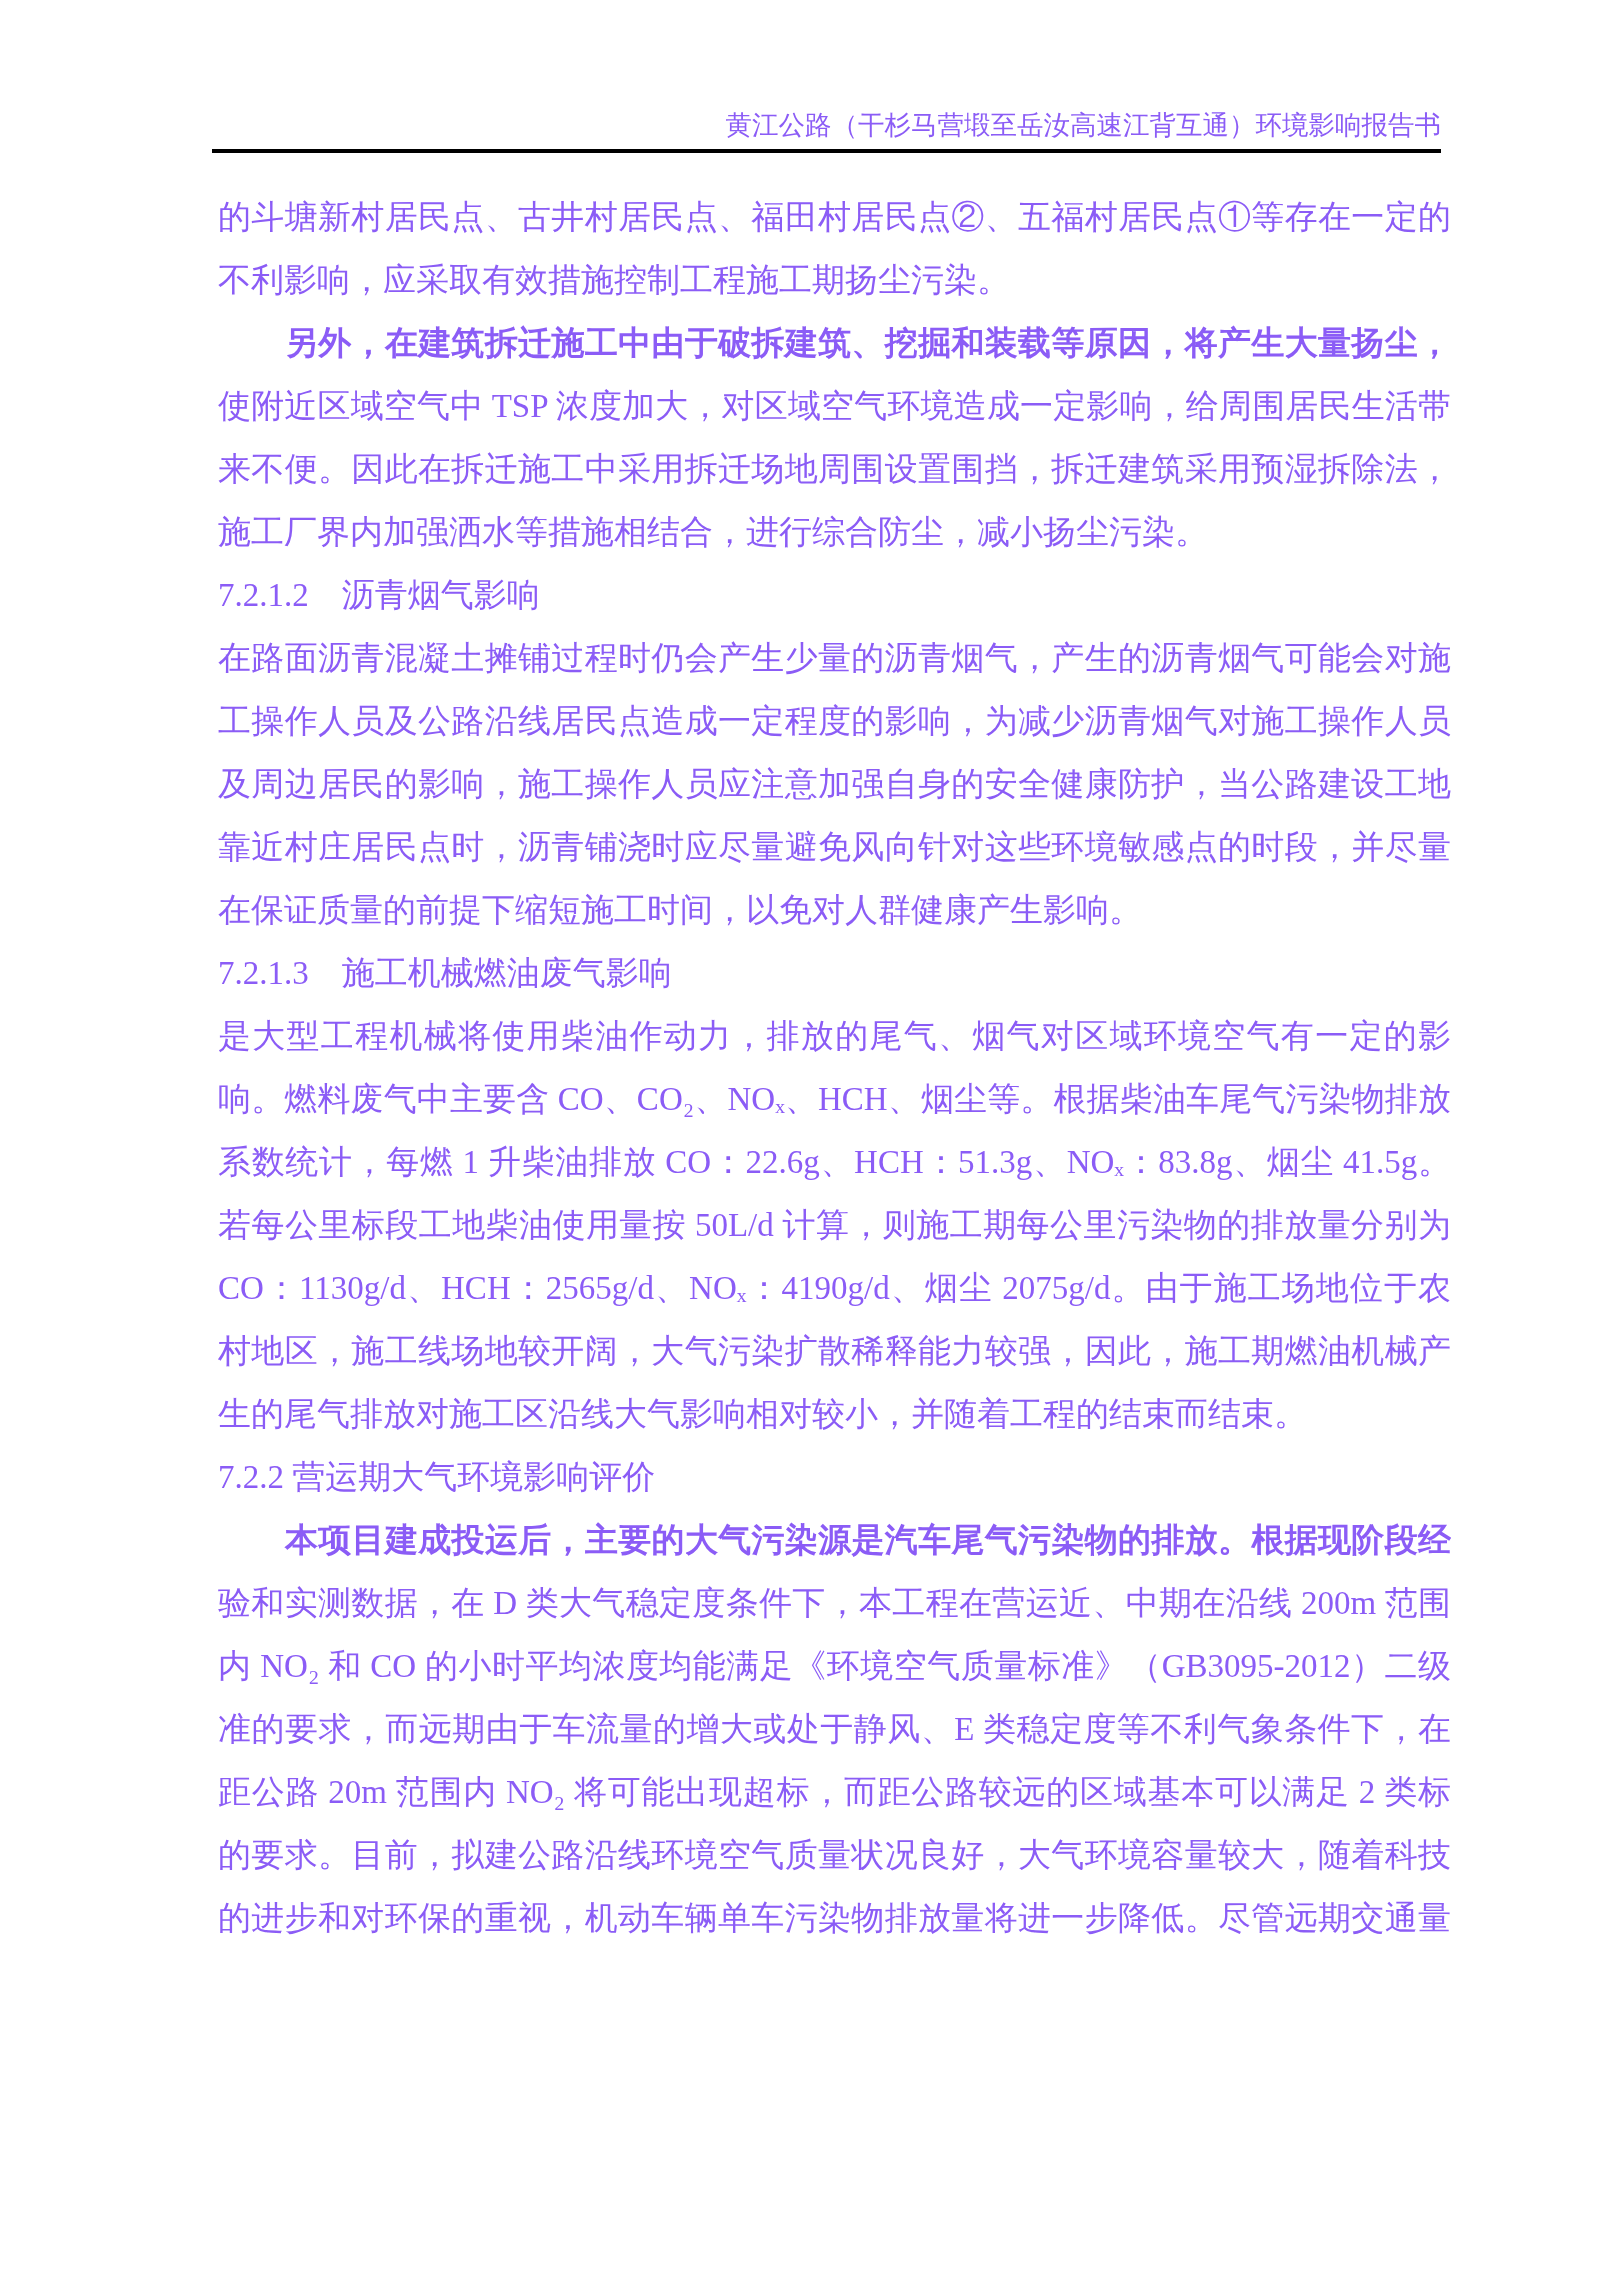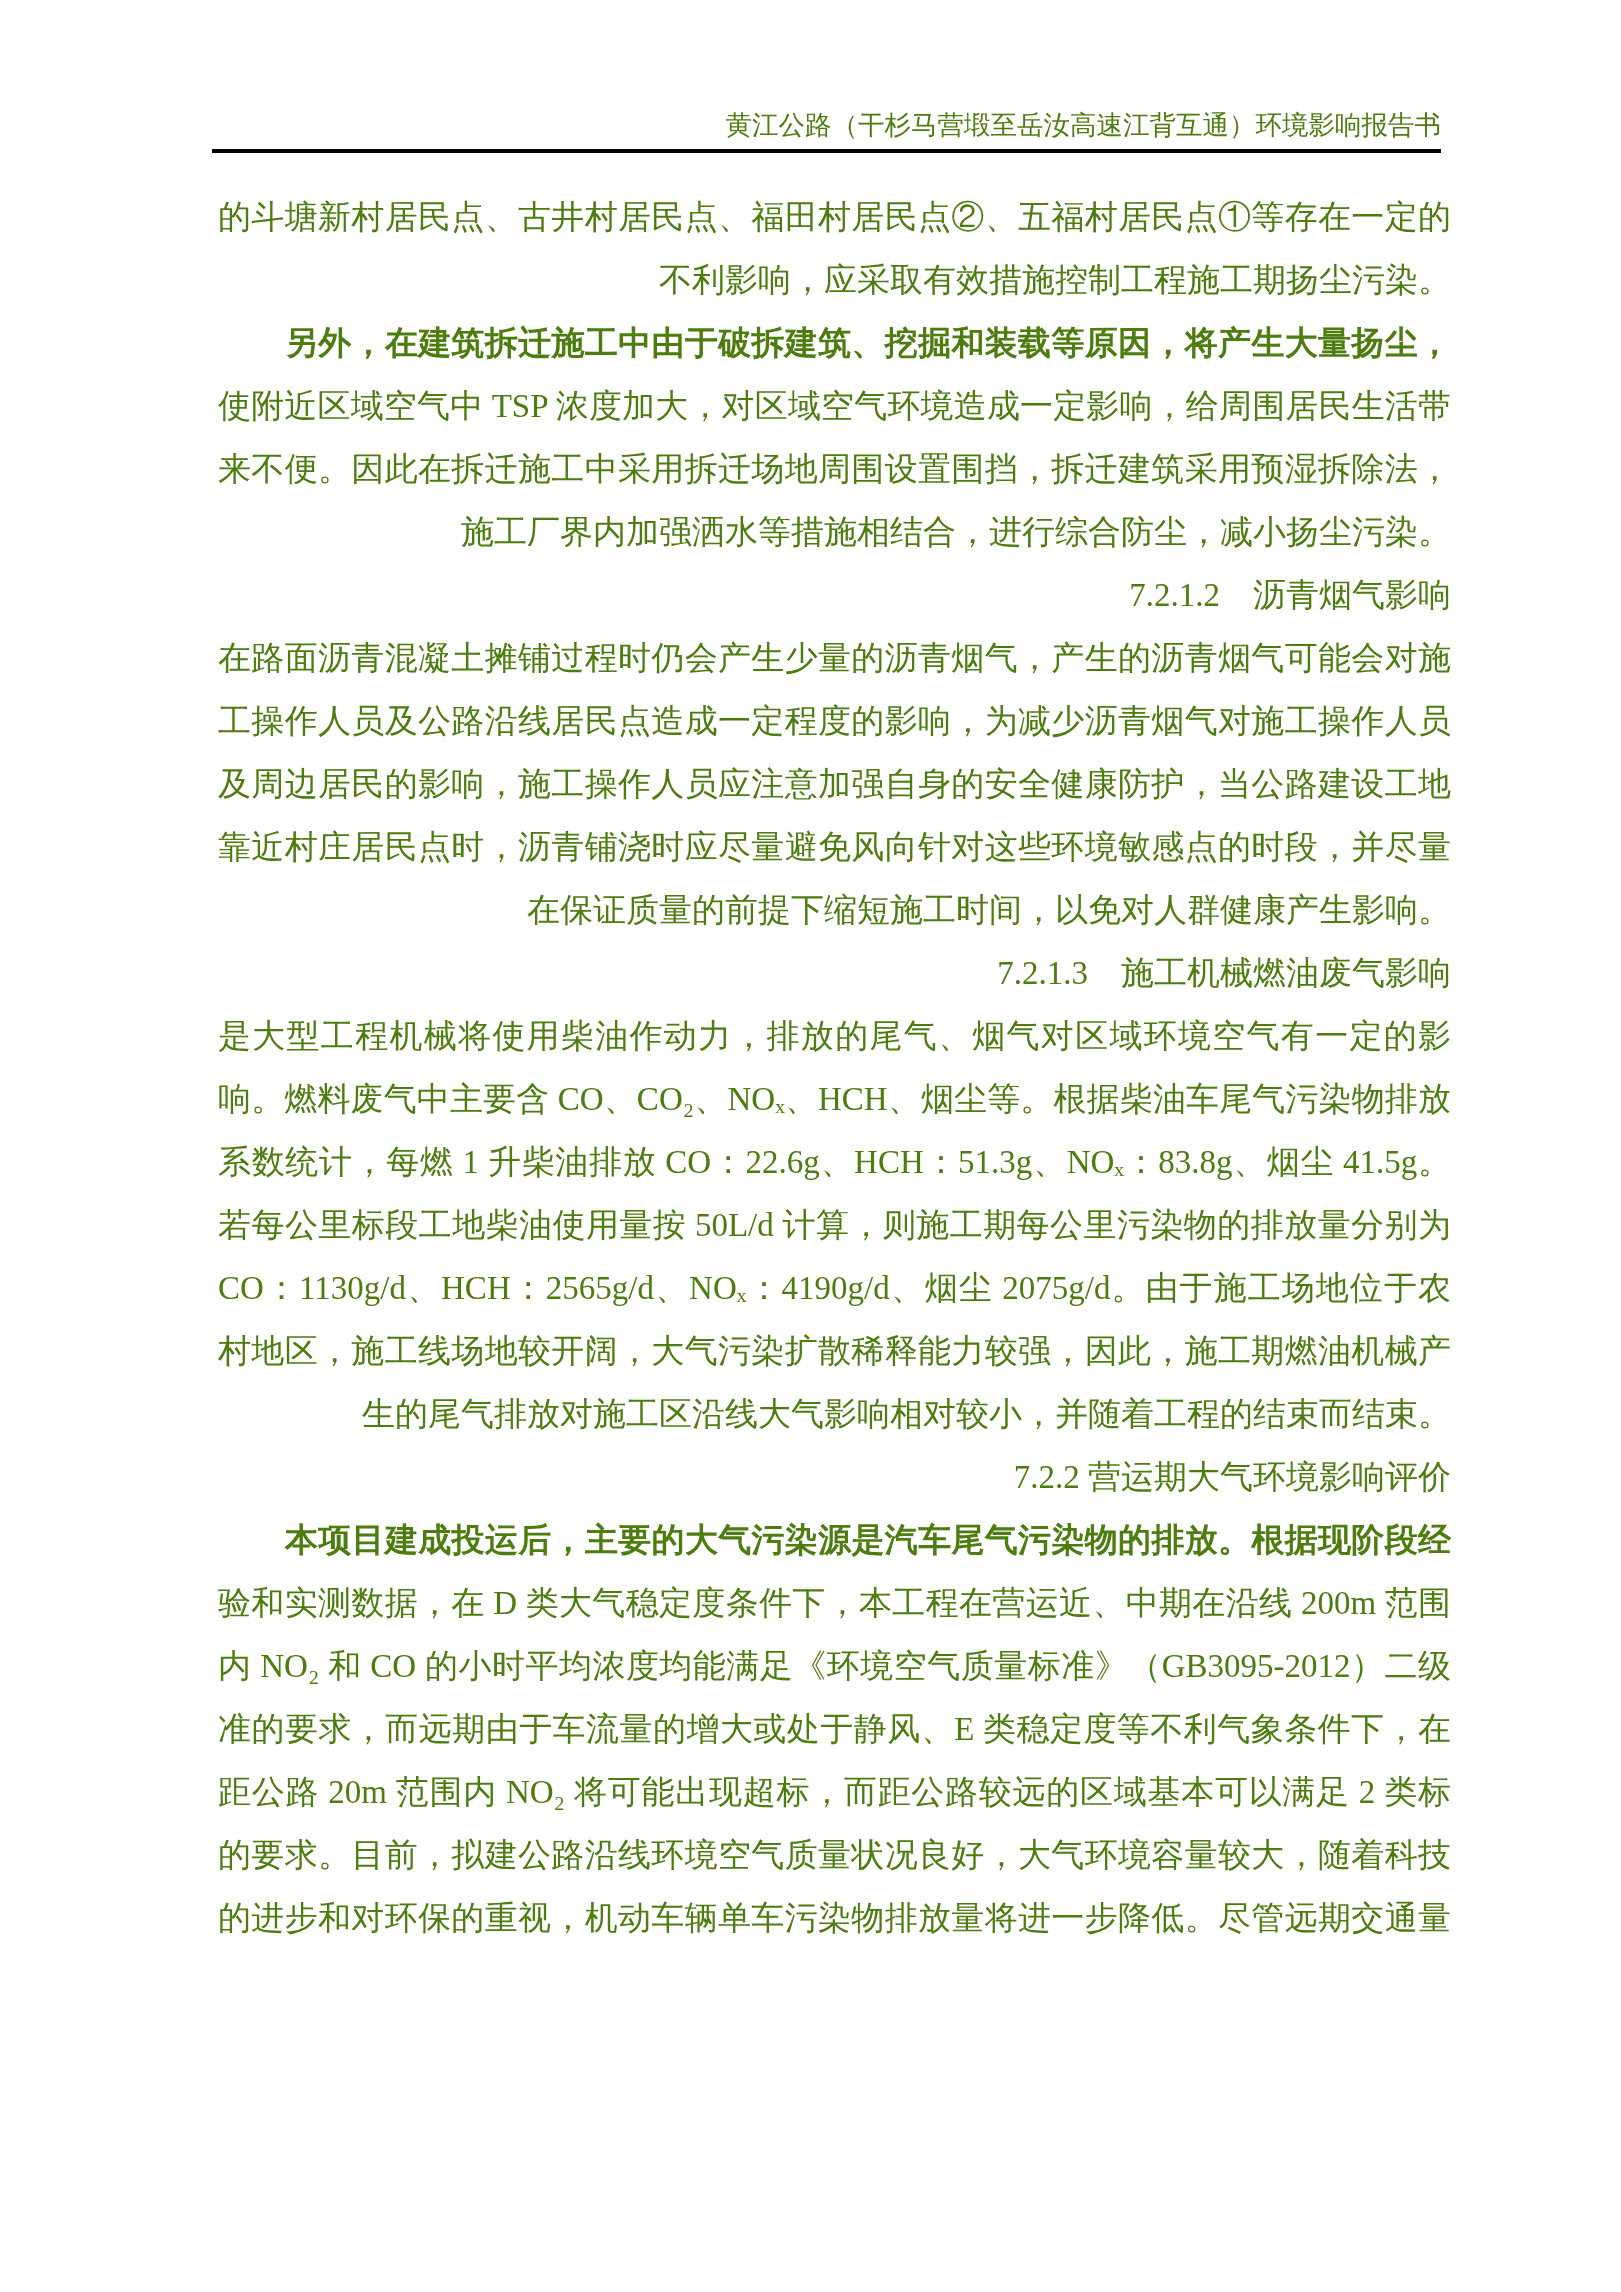--- a/index.html
+++ b/index.html
@@ -3,21 +3,21 @@
 <meta charset="utf-8">
 <style>
   html,body{margin:0;padding:0;background:#e8e8e8;}
   .page{
     position:relative;
     width:1621px;height:2293px;
     background:#ffffff;
     margin:0 auto;
     overflow:hidden;
     font-family:"Liberation Serif","DejaVu Serif",serif;
-    color:#4d7c0f;
+    color:#8b5cf6;
   }
   .header{
     position:absolute;
     left:212px;top:106px;
     width:1229px;
     height:43px;
     text-align:right;
     font-size:26.5px;
     line-height:39px;
     border-bottom:4.9px solid #000;
@@ -26,21 +26,21 @@
   }
   .body-text{
     position:absolute;
     left:218px;top:186px;
     width:1233px;
   }
   .line{
     height:63px;
     line-height:63px;
     font-size:33px;
-    text-align:right;
+    text-align:left;
     white-space:pre-wrap;
     overflow:hidden;
   }
   .line.j{
     text-align:justify;
     text-align-last:justify;
   }
   .line.ind{
     text-indent:67px;
     font-weight:bold;

